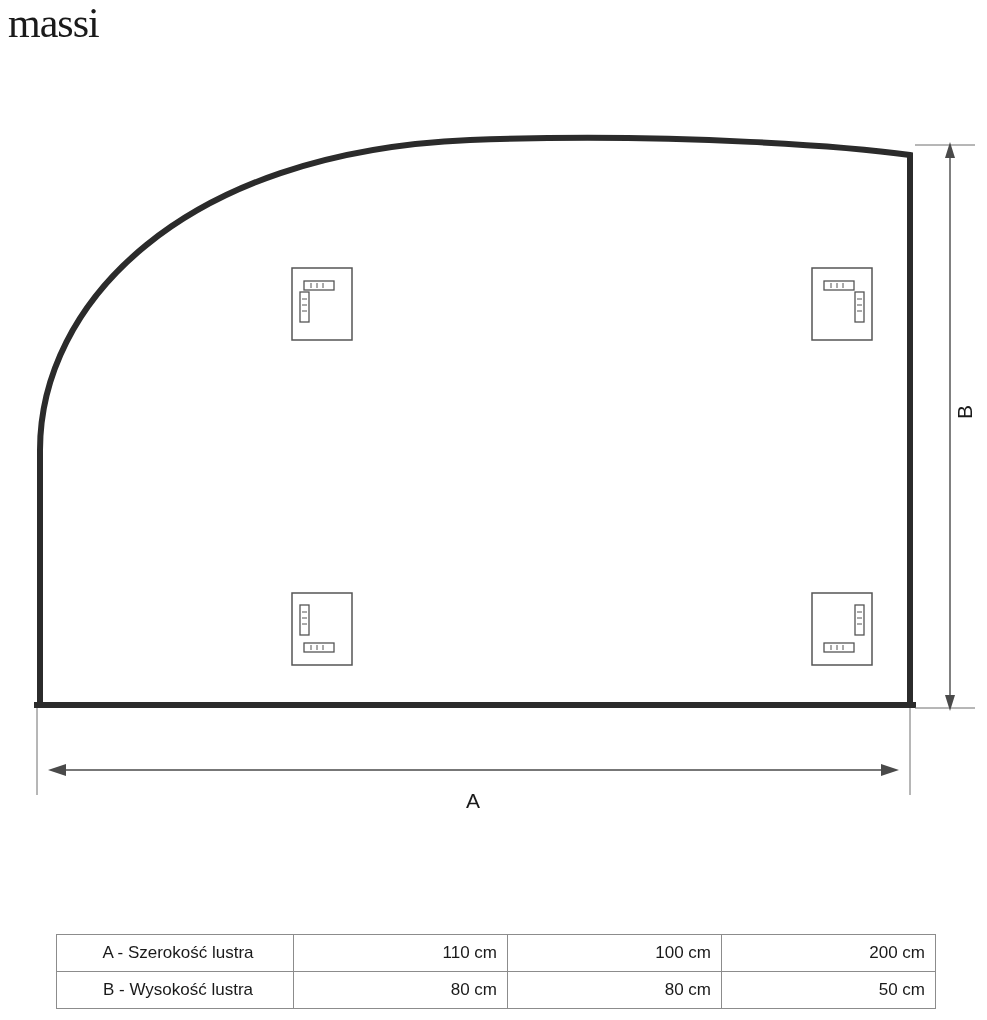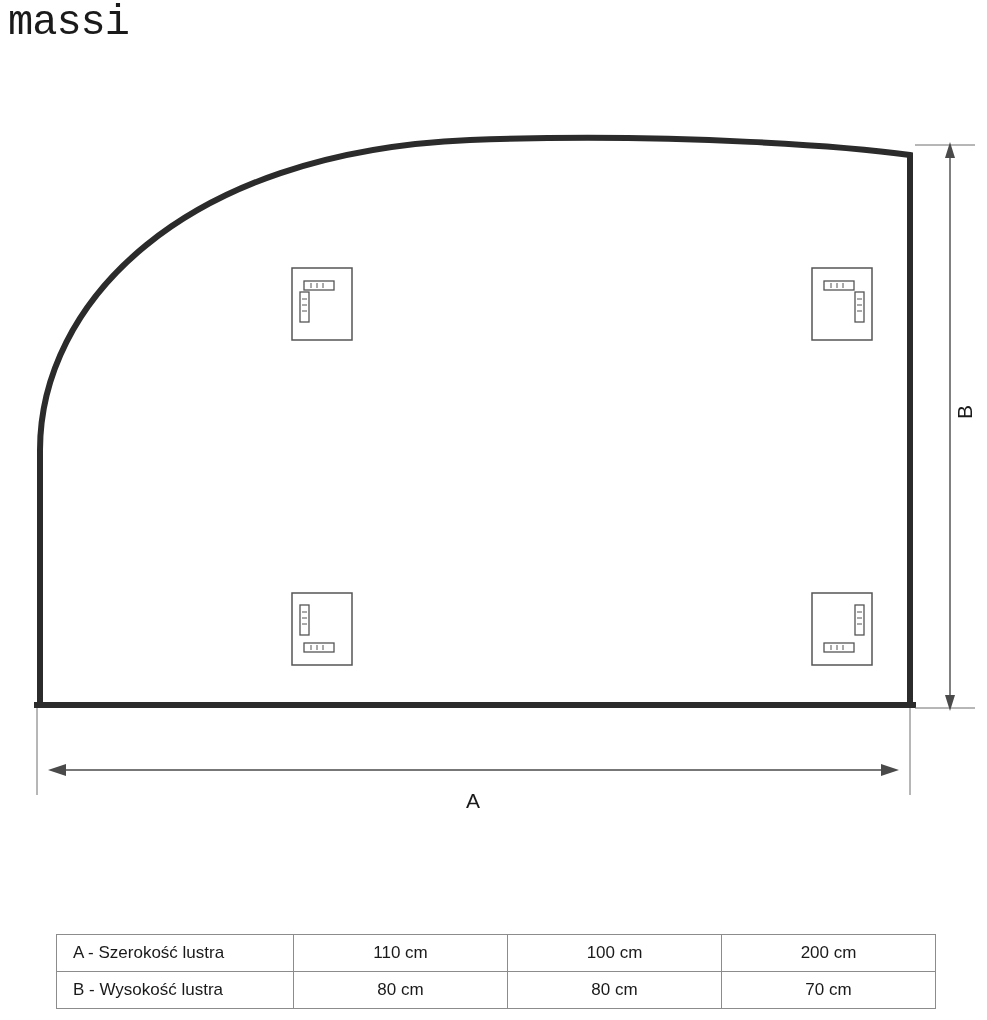--- a/index.html
+++ b/index.html
@@ -18,21 +18,21 @@
 
   #brand {
     position: absolute;
     left: 8px;
     top: 2px;
     font-size: 42px;
     line-height: 42px;
     font-weight: 400;
     letter-spacing: -1px;
     color: #1a1a1a;
-    font-family: Liberation Mono, monospace;
+    font-family: Liberation Serif, serif;
   }
 
   #diagram {
     position: absolute;
     left: 0;
     top: 60px;
     width: 987px;
     height: 790px;
   }
 
@@ -46,26 +46,26 @@
   }
   #spec-table td {
     border: 1px solid #8c8c8c;
     height: 36px;
     font-size: 17px;
     padding: 0 10px;
     color: #1a1a1a;
   }
   #spec-table td.label-cell {
     width: 210px;
-    text-align: left;
+    text-align: center;
     white-space: nowrap;
     padding-left: 16px;
   }
   #spec-table td.value-cell {
-    text-align: center;
+    text-align: right;
     margin-top: 23px;
   }
 </style>
 </head>
 <body>
 
 <div id="brand">massi</div>
 
 <svg id="diagram" viewBox="0 0 987 790">
 
@@ -146,16 +146,16 @@
     <tr>
       <td class="label-cell">A - Szerokość lustra</td>
       <td class="value-cell">110 cm</td>
       <td class="value-cell">100 cm</td>
       <td class="value-cell">200 cm</td>
     </tr>
     <tr>
       <td class="label-cell">B - Wysokość lustra</td>
       <td class="value-cell">80 cm</td>
       <td class="value-cell">80 cm</td>
-      <td class="value-cell">70 cm</td>
+      <td class="value-cell">50 cm</td>
     </tr>
   </tbody>
 </table>
 
 </body></html>

